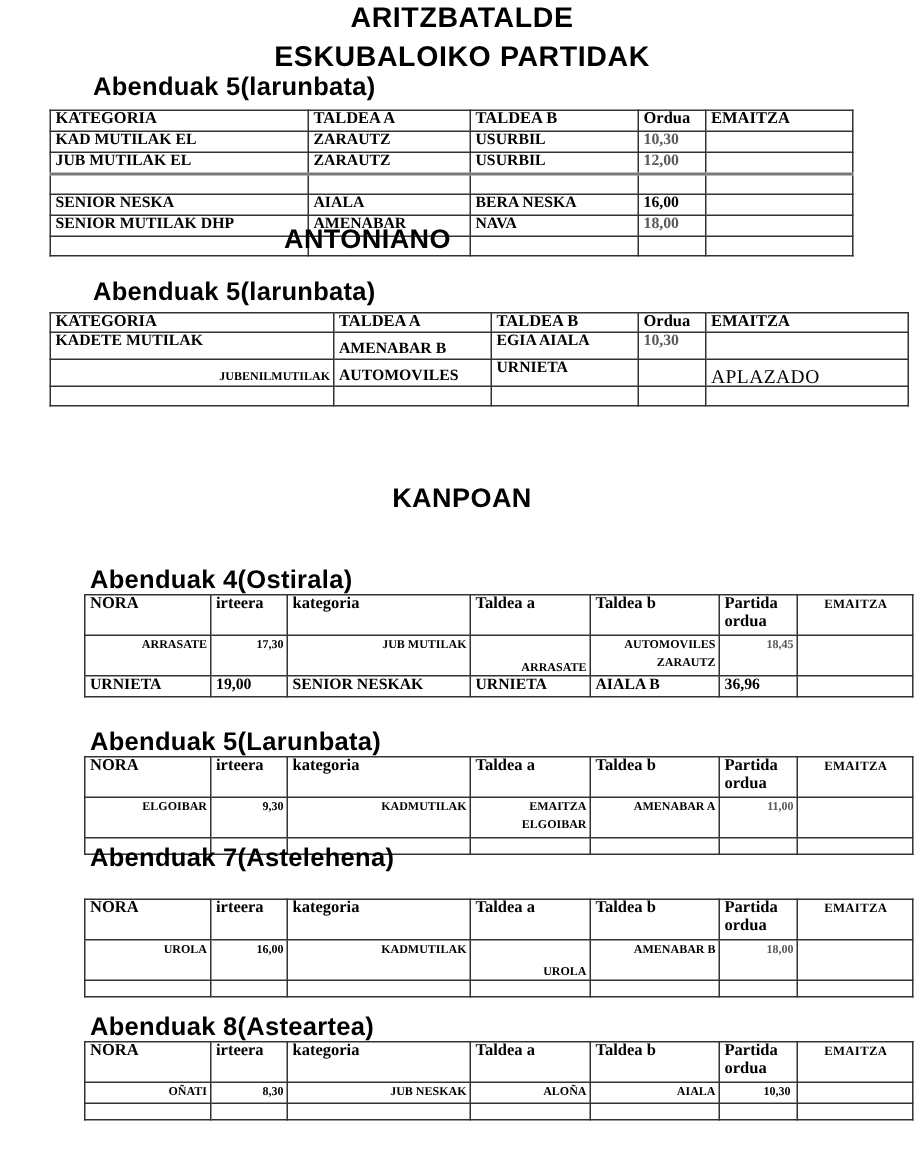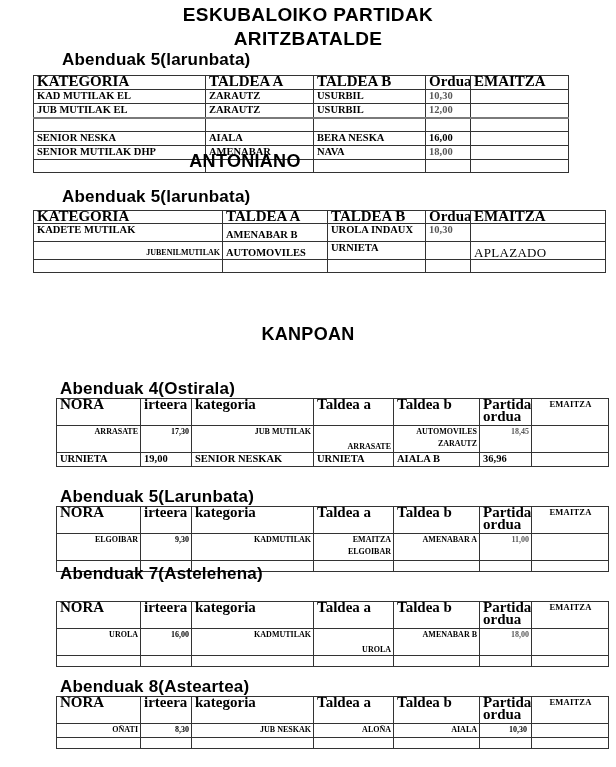--- a/index.html
+++ b/index.html
@@ -59,21 +59,21 @@
     border: 1px solid #333333;
     padding: 0 2px 0 3px;
     font-size: 10.5px;
     font-weight: bold;
     vertical-align: top;
     line-height: 11.5px;
     overflow: hidden;
     white-space: normal;
   }
   table.grid td.hdr {
-    font-size: 15px;
+    font-size: 11px;
     font-weight: bold;
   }
   table.grid td.small {
     font-size: 8px;
     text-align: right;
   }
   table.grid td.tiny-hdr {
     font-size: 8.5px;
     text-align: center;
     font-weight: bold;
@@ -112,22 +112,22 @@
   .t-away { position: absolute; left: 56px; width: 552px; }
   .t-away td { }
 
   .pos-abs { position: absolute; }
 </style>
 </head>
 <body>
 
 <div class="page">
 
+  <div class="doc-title t2">ARITZBATALDE</div>
   <div class="doc-title t1">ESKUBALOIKO PARTIDAK</div>
-  <div class="doc-title t2">ARITZBATALDE</div>
 
   <div class="day-heading pos-abs" style="left:62px; top:46px;">Abenduak 5(larunbata)</div>
 
   <table class="grid t-home1">
     <colgroup>
       <col style="width:172px">
         <col style="width:108px">
         <col style="width:112px">
       <col style="width:45px">
         <col style="width:98px">
@@ -201,21 +201,21 @@
       <tr>
         <td class="hdr">KATEGORIA</td>
         <td class="hdr">TALDEA A</td>
         <td class="hdr">TALDEA B</td>
         <td class="hdr">Ordua</td>
         <td class="hdr">EMAITZA</td>
       </tr>
       <tr style="height:18px;">
         <td>KADETE MUTILAK</td>
         <td class="bottom">AMENABAR B</td>
-        <td>UROLA INDAUX</td>
+        <td>EGIA AIALA</td>
         <td class="grey">10,30</td>
         <td></td>
       </tr>
       <tr style="height:18px;">
         <td class="small bottom">JUBENILMUTILAK</td>
         <td class="bottom">AUTOMOVILES</td>
         <td>URNIETA</td>
         <td></td>
         <td class="big bottom">APLAZADO</td>
       </tr>

